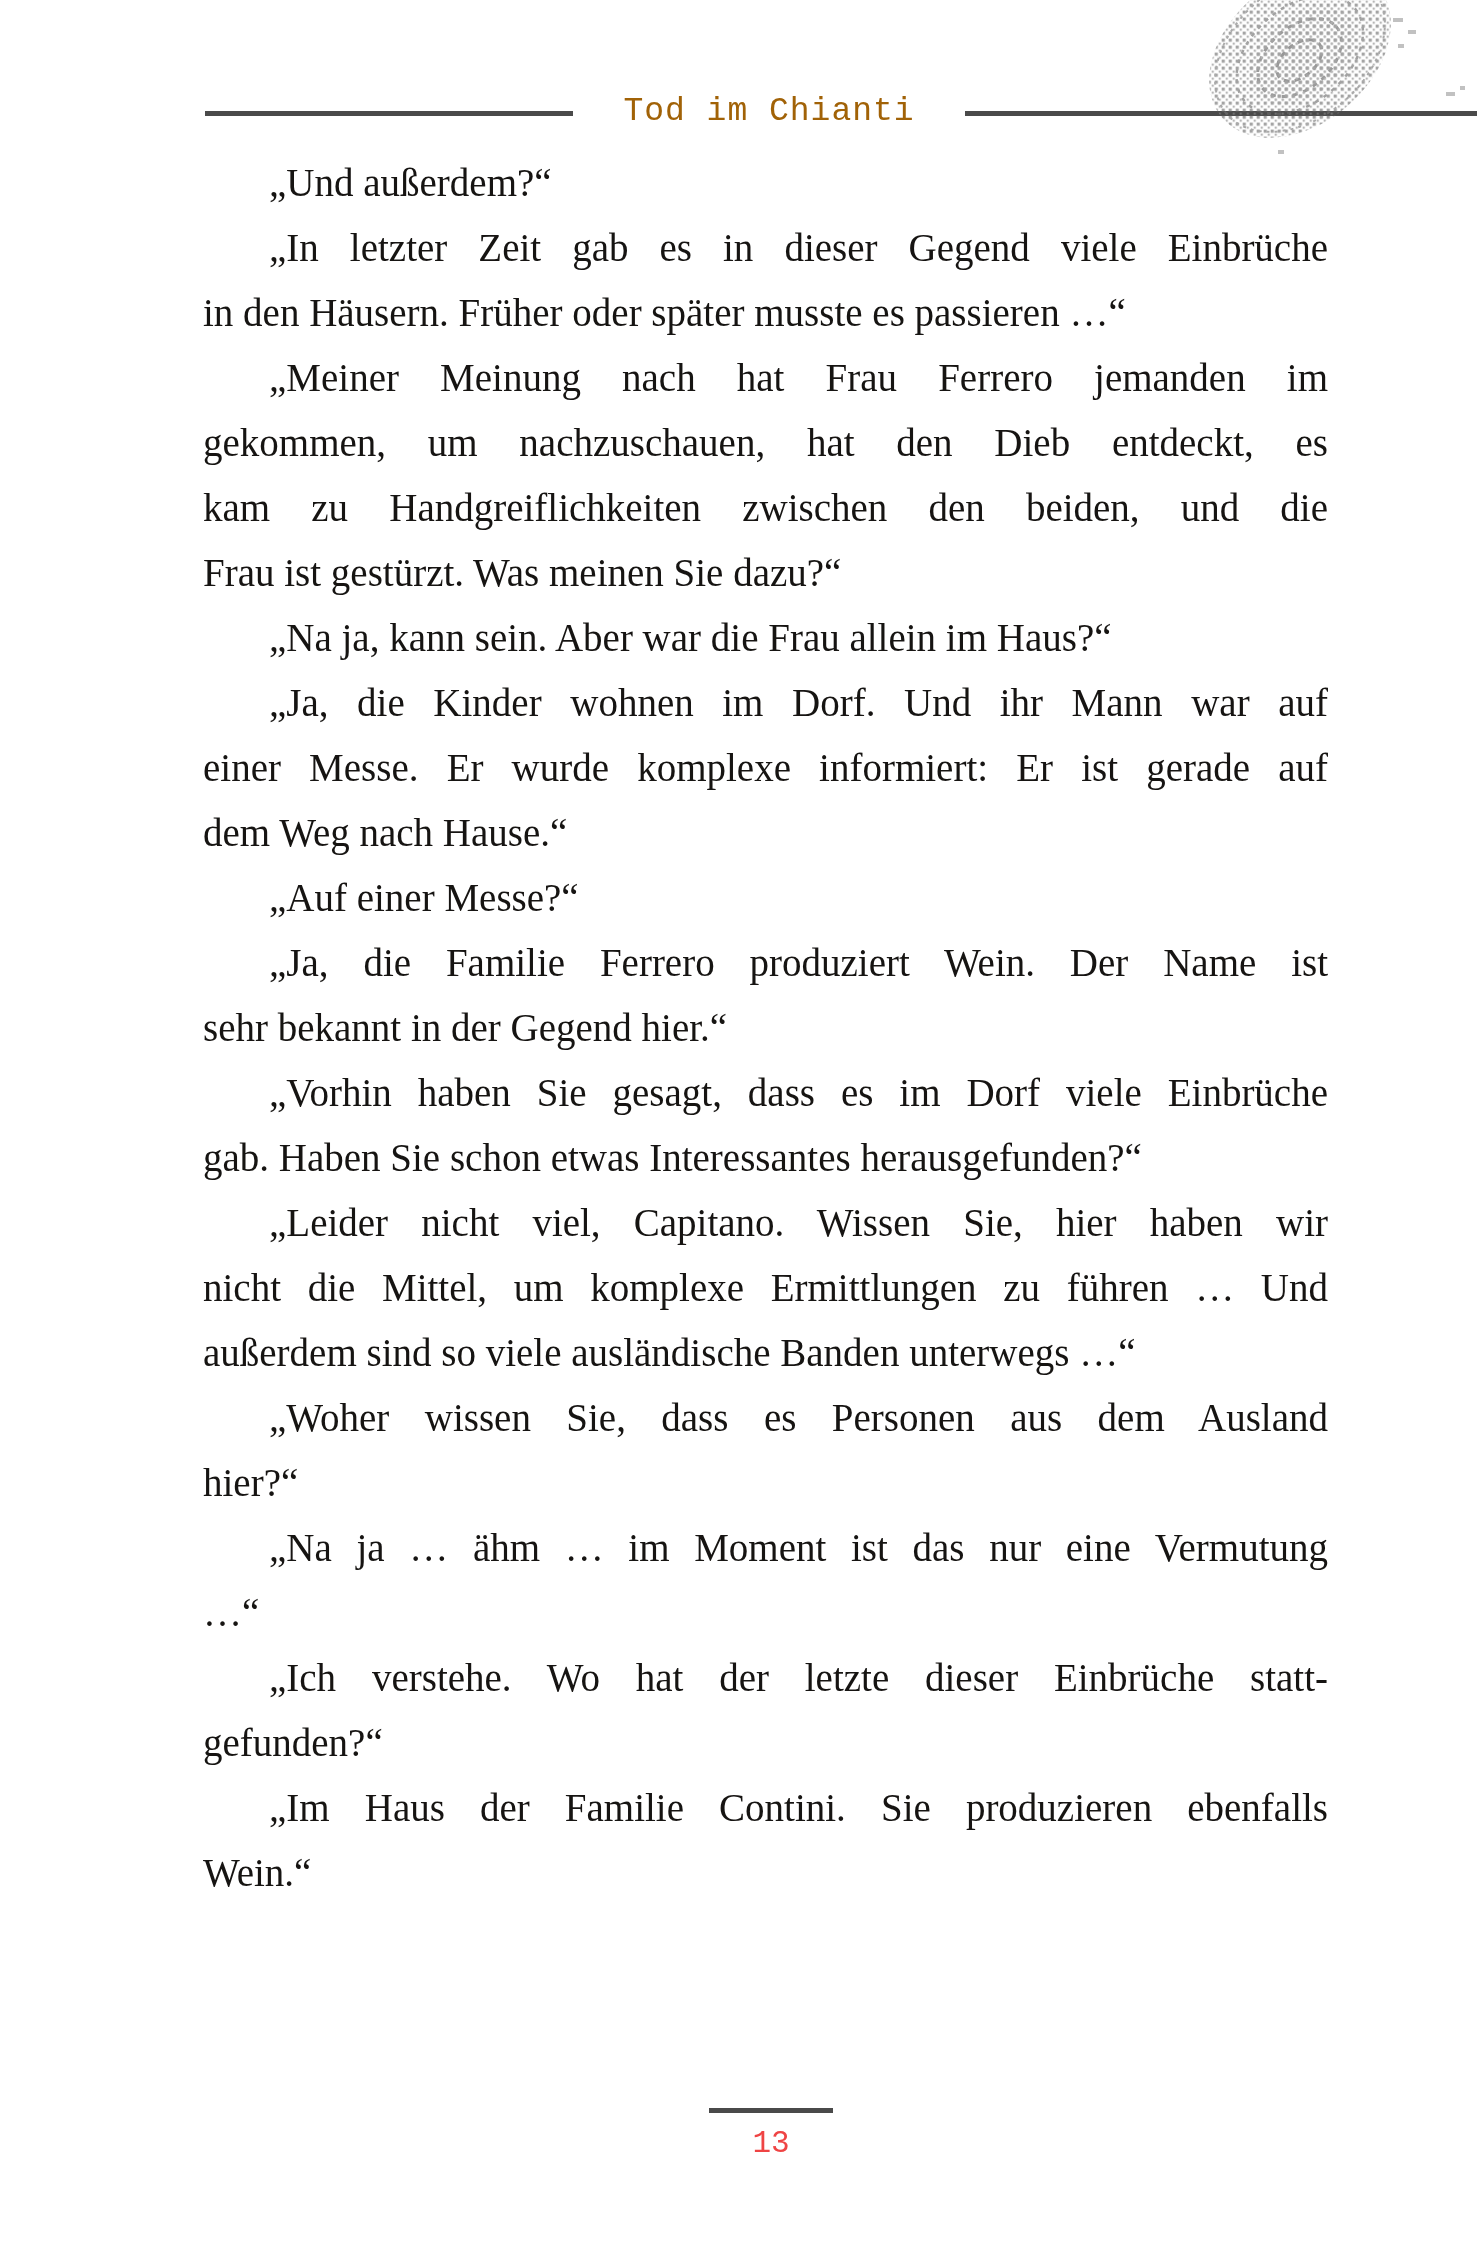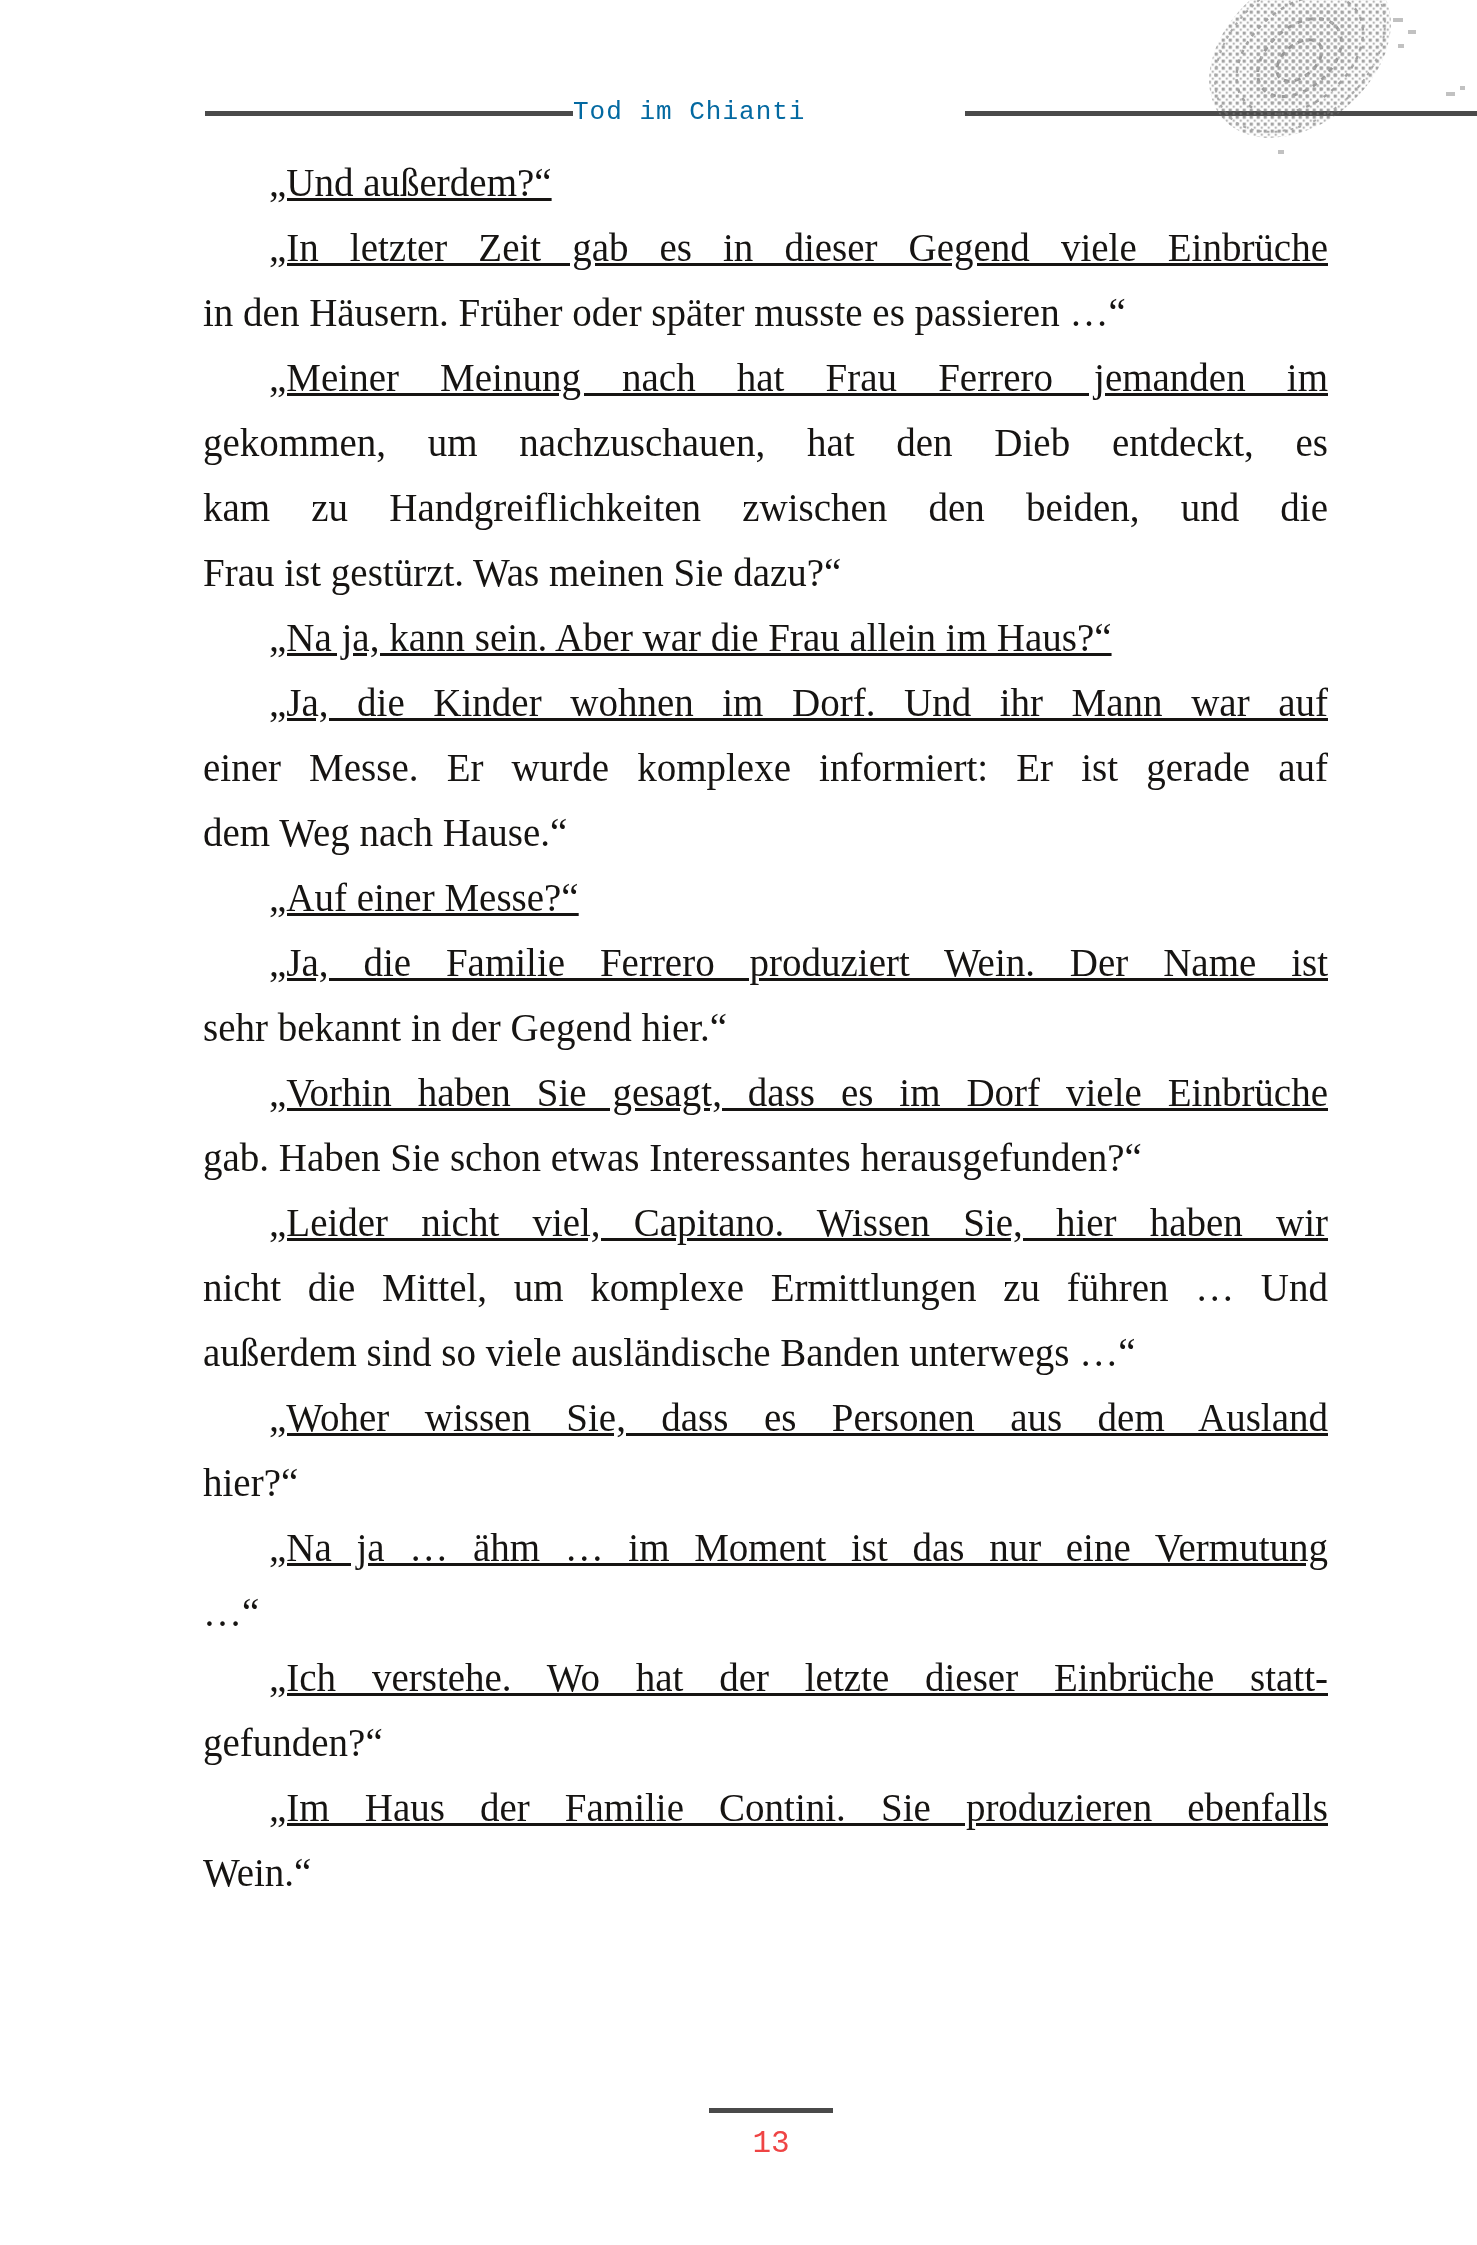--- a/index.html
+++ b/index.html
@@ -24,25 +24,25 @@
   }
   .rule-left  { left: 205px; top: 111px; width: 368px; z-index: 1; }
   .rule-right { left: 965px; top: 111px; width: 512px; z-index: 1; }
   .running-title {
     position: absolute;
     left: 573px;
     top: 88px;
     width: 392px;
     height: 48px;
     line-height: 48px;
-    text-align: left;
+    text-align: center;
     font-family: "Liberation Mono", "DejaVu Sans Mono", monospace;
-    font-size: 26px;
+    font-size: 33px;
     letter-spacing: 1px;
-    color: #0369a1;
+    color: #a16207;
     z-index: 1;
   }
   .fingerprint {
     position: absolute;
     left: 1150px;
     top: 0;
     z-index: 2;
     pointer-events: none;
   }
   
@@ -59,21 +59,20 @@
     text-align: justify;
     text-align-last: justify;
     white-space: nowrap;
     overflow: visible;
   }
   .para .line.last {
     text-align-last: left;
   }
   .para .line:first-child {
     text-indent: 66px;
-    text-decoration: underline;
   }
   
   .rule-footer {
     position: absolute;
     left: 709px;
     top: 2108px;
     width: 124px;
     height: 5px;
     background: #4a4a4a;
   }

